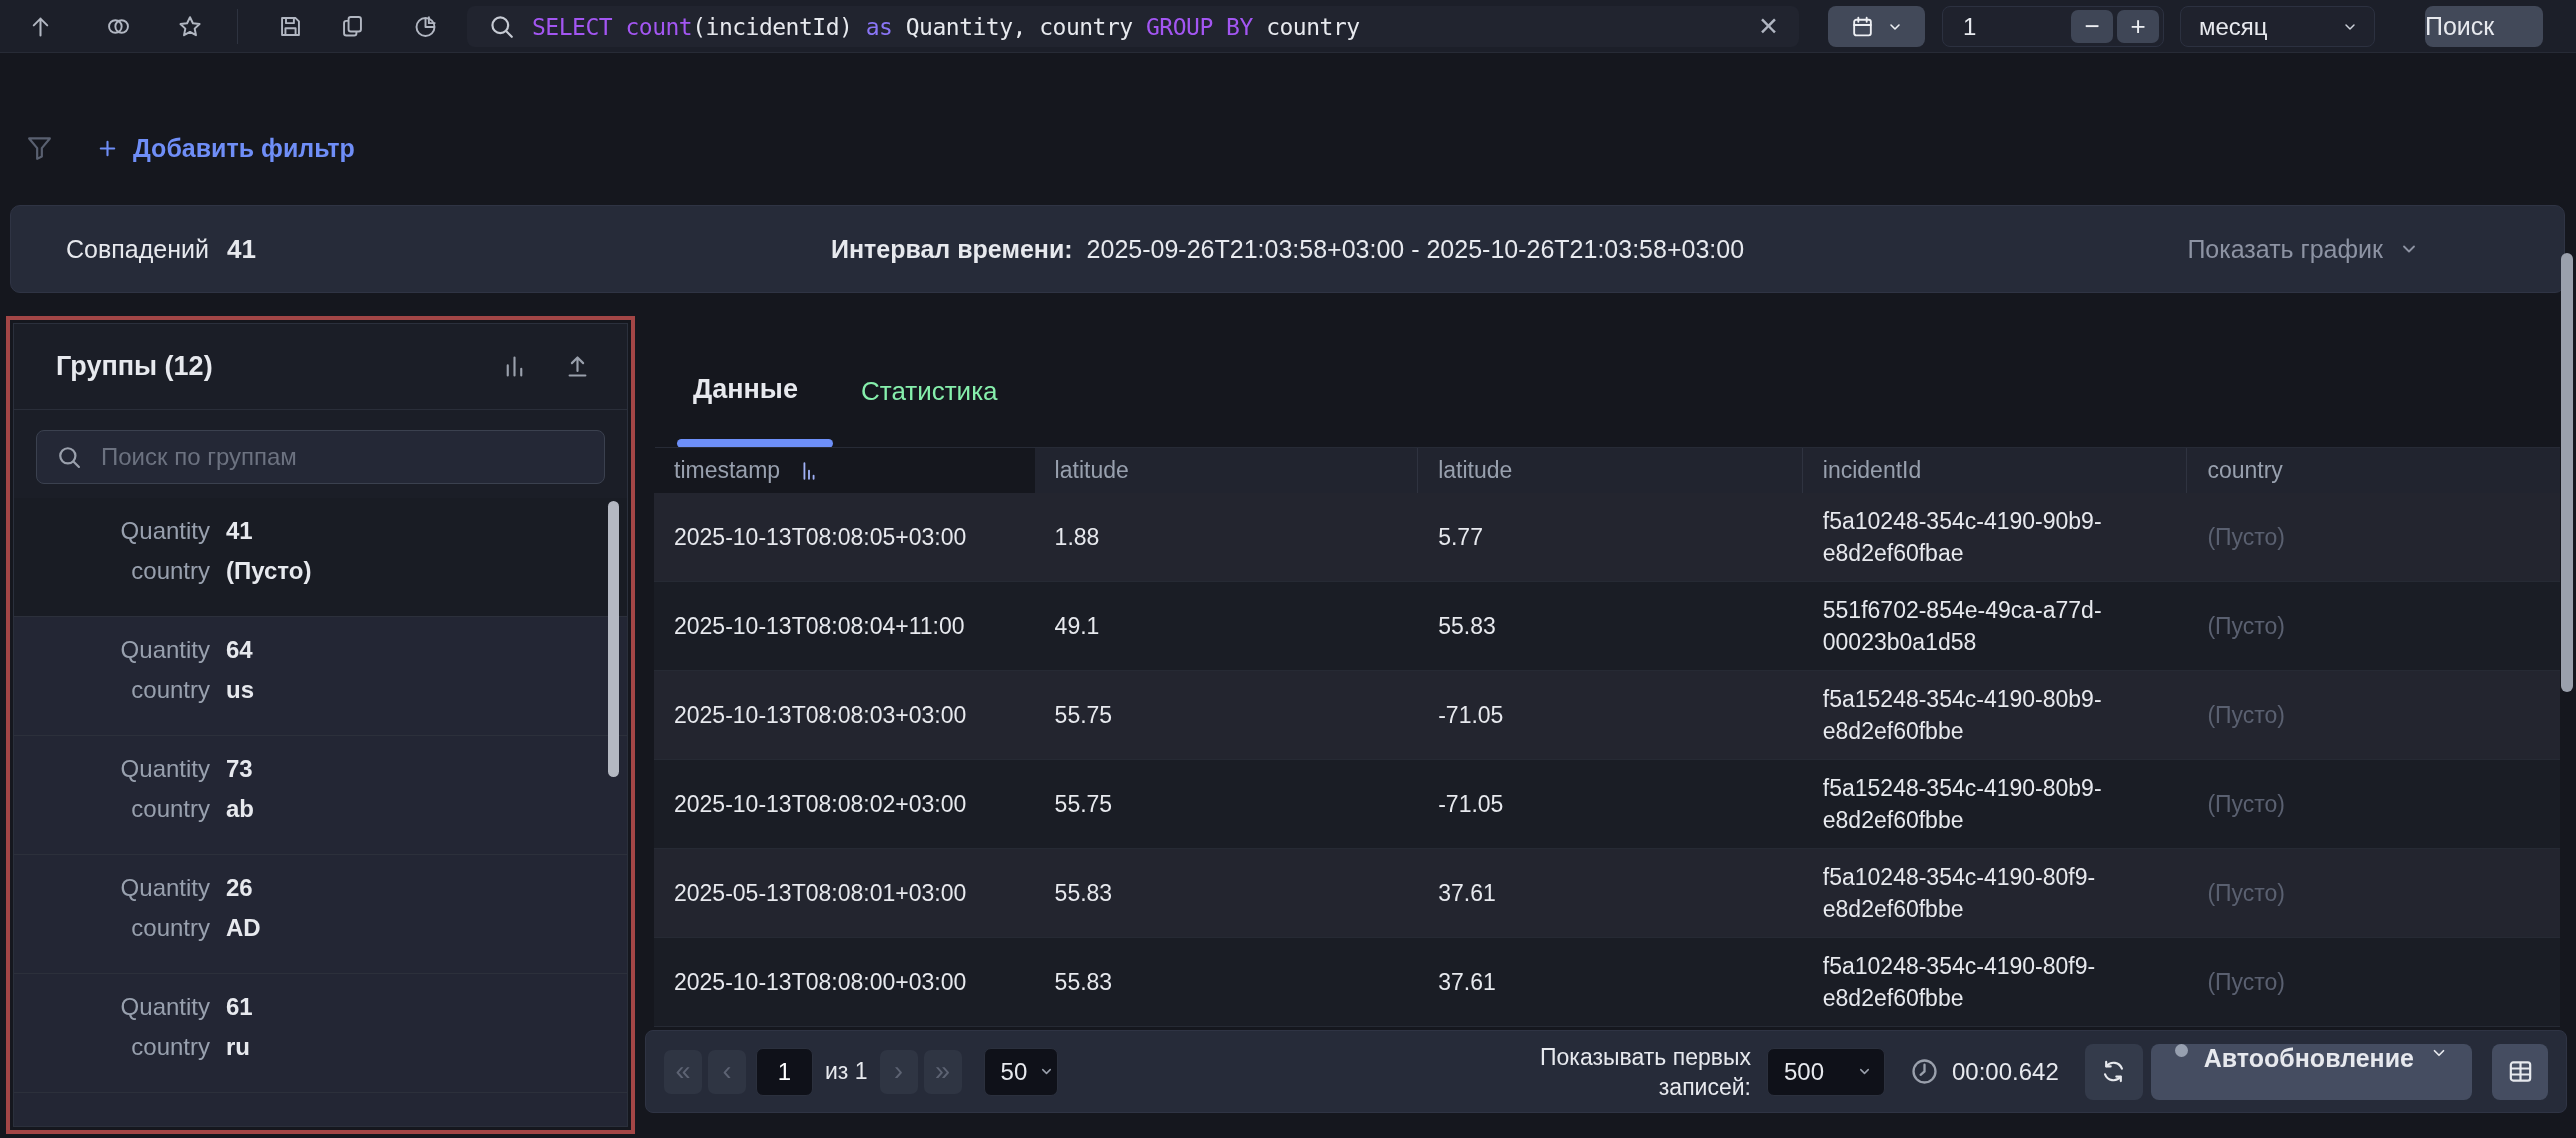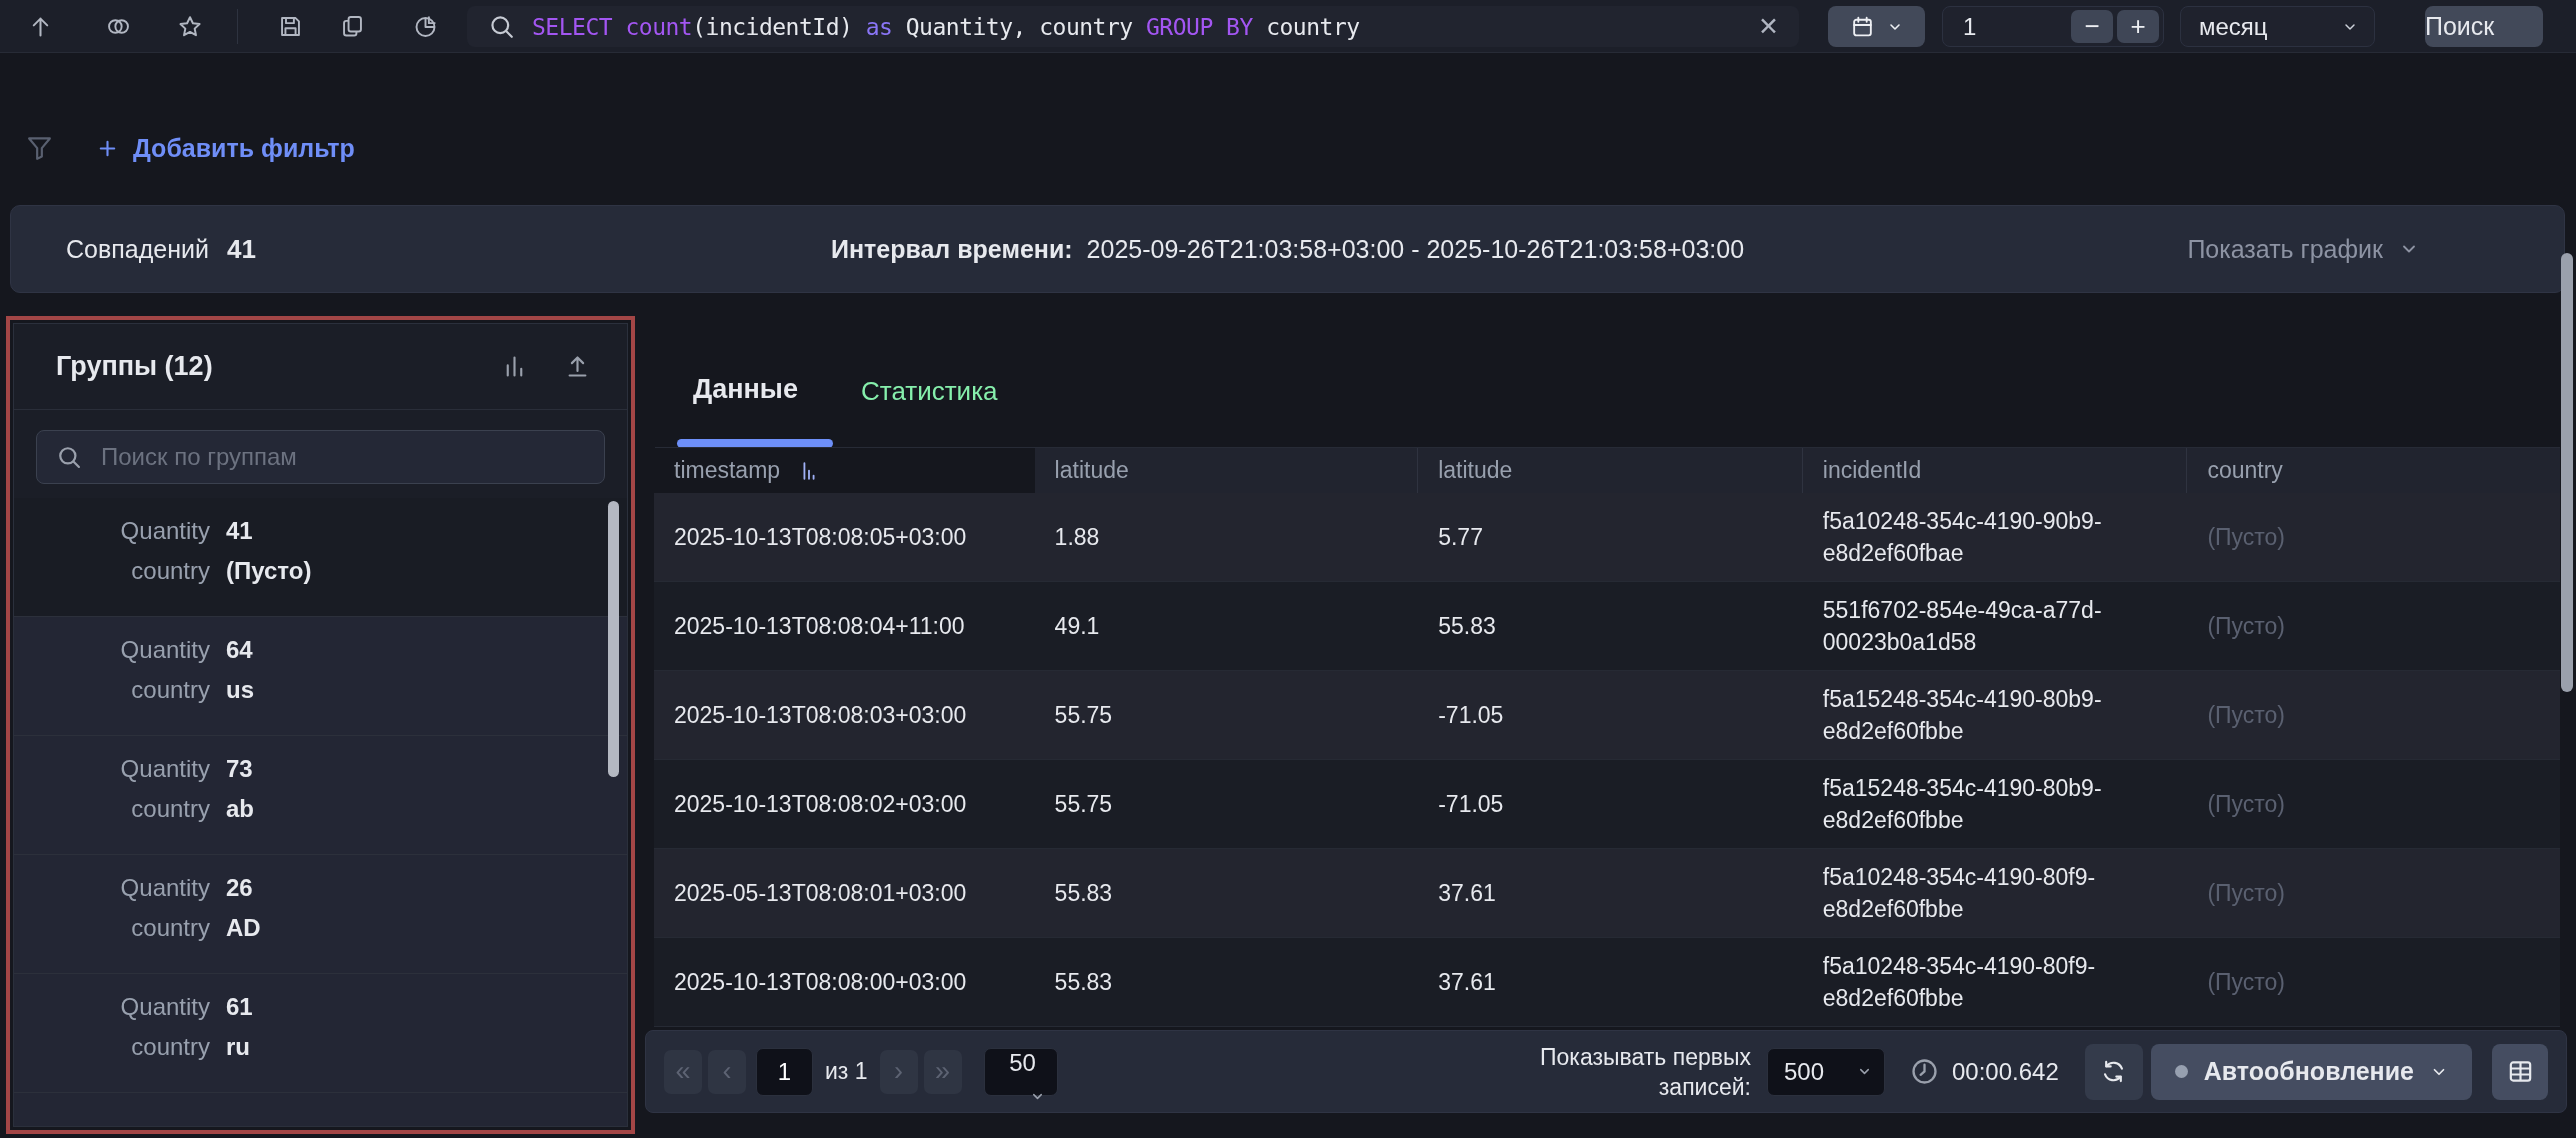--- a/index.html
+++ b/index.html
@@ -122,29 +122,29 @@
   .ml12{ margin-left:12px; } .ml16{ margin-left:16px; } .ml20{ margin-left:20px; }
   .ml22{ margin-left:22px; } .ml24{ margin-left:24px; } .ml26{ margin-left:26px; }
   .pg-input{ width:57px; height:48px; background:#0f1119; border:1px solid #2b303d;
     border-radius:7px; color:#ffffff; text-align:center; font-size:24px;
     font-family:inherit; }
   .pg-of{ font-size:23px; }
   .dk-select{ height:48px; background:#0f1119; border:1px solid #2b303d;
     border-radius:7px; display:flex; align-items:center; padding:0 12px 0 16px;
     font-size:24px; gap:12px; cursor:pointer; }
   .dk-select .chev{ margin-left:auto; color:#9aa0ac; }
-  .w74{ width:74px;flex-direction:column; } .w118{ width:118px; }
+  .w74{ width:74px; } .w118{ width:118px; }
   .spacer{ flex:1; }
   .show-label{ text-align:right; font-size:23px; line-height:30px; }
   .clock{ color:#9aa0ac; }
   .elapsed{ font-size:24px; }
   .refresh-btn{ width:58px; height:56px; background:#343b4b; border-radius:8px;
     display:flex; align-items:center; justify-content:center; color:#e7e9ee; cursor:pointer; }
   .auto-btn{ height:56px; background:#454d61; border-radius:8px; display:flex;
-    align-items:center; padding:0 24px; gap:16px; cursor:pointer; }
+    align-items:flex-start; padding:0 24px; gap:16px; cursor:pointer; }
   .auto-dot{ width:13px; height:13px; border-radius:50%; background:#97a0b0; }
   .auto-label{ font-size:25px; font-weight:bold; }
   .grid-btn{ width:56px; height:56px; background:#454d61; border-radius:8px;
     display:flex; align-items:center; justify-content:center; color:#e7e9ee; cursor:pointer; }
 
   .page-scroll{ position:absolute; right:3px; top:253px; width:12px; height:439px;
     background:#9aa0ac; border-radius:6px; cursor:pointer; }
   .sort-icon{ color:#9fb0f5; }
 </style>
 </head>

